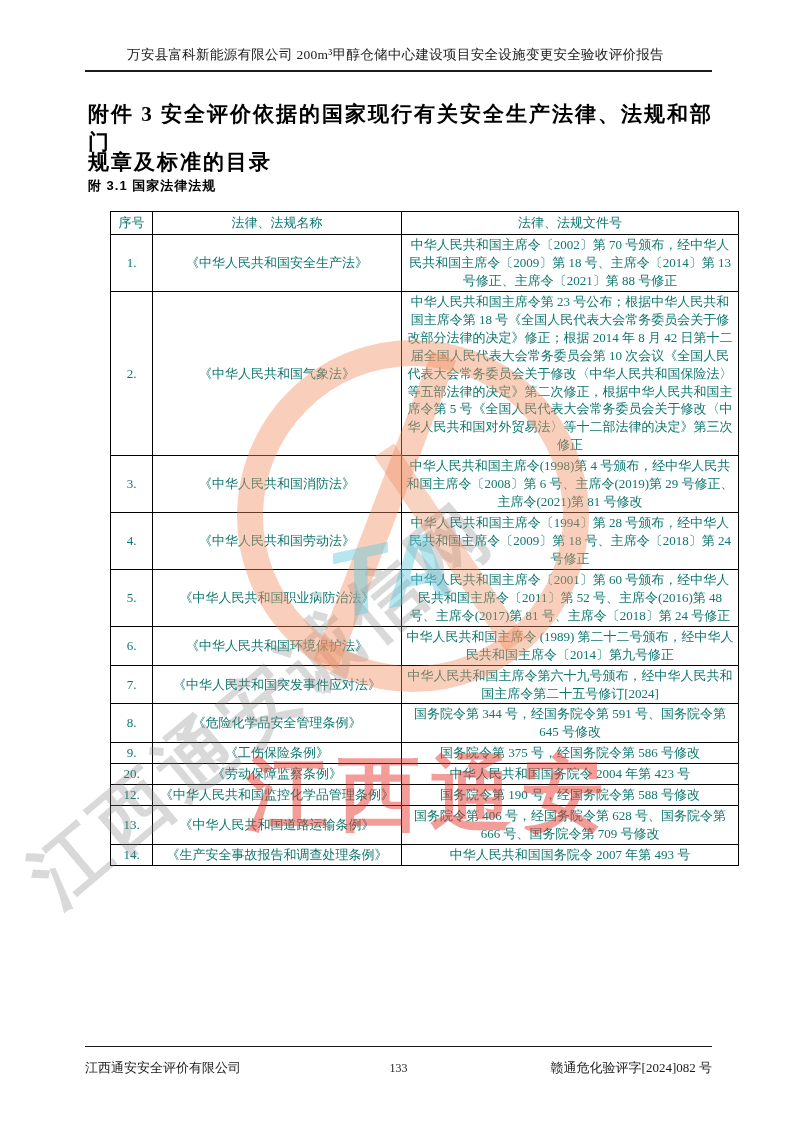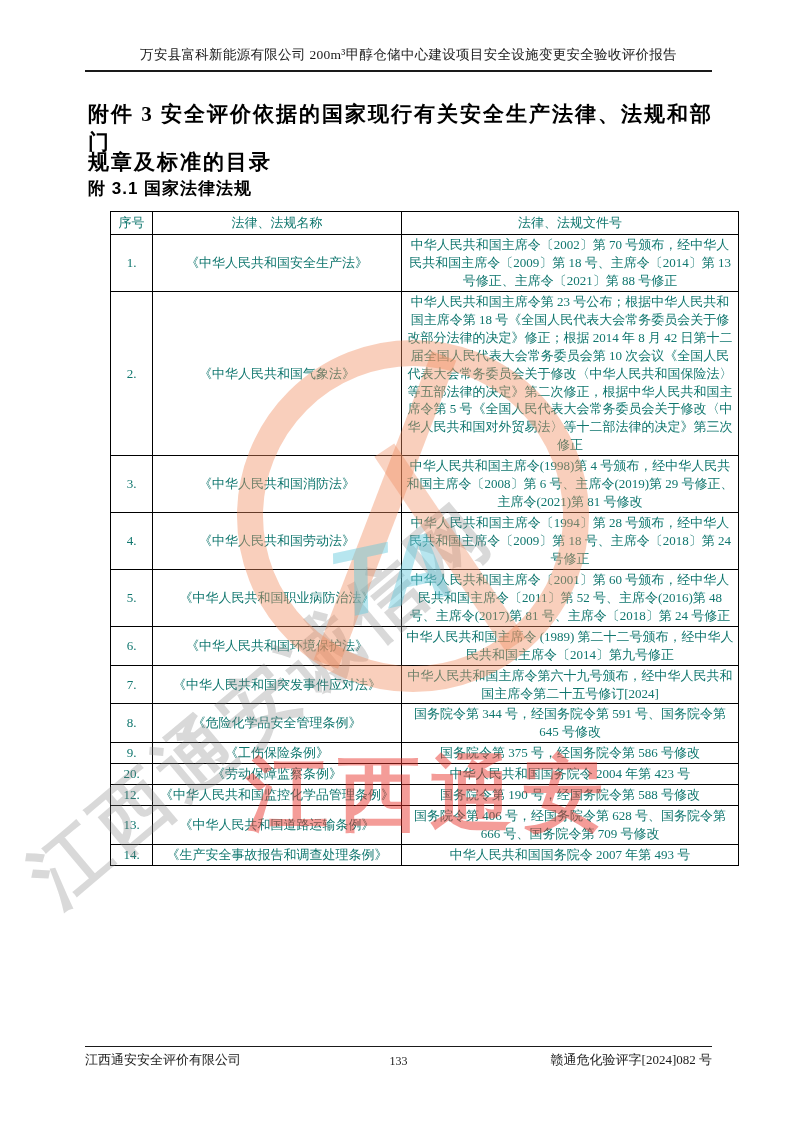--- a/index.html
+++ b/index.html
@@ -3,59 +3,59 @@
 <meta charset="utf-8">
 <style>
   html,body{margin:0;padding:0;background:#e8e8e8;}
   .page{
     position:relative;width:794px;height:1123px;background:#ffffff;
     margin:0 auto;overflow:hidden;
     font-family:"Liberation Serif","DejaVu Serif",serif;color:#111;
   }
   
   .doc-header{
-    position:absolute;left:95px;top:46px;width:627px;
+    position:absolute;left:82px;top:46px;width:627px;
     text-align:center;font-size:13.5px;letter-spacing:.3px;color:#1a1a1a;
   }
   .header-rule{
     position:absolute;left:85px;top:70px;width:627px;height:0;
     border-top:2px solid #1a1a1a;
   }
   
   .main-title{
     position:absolute;left:88px;width:640px;
     font-weight:bold;font-size:21px;letter-spacing:2px;color:#000;
     font-family:"Liberation Serif","DejaVu Serif",serif;
   }
   .main-title.line1{top:88px;margin-top:12px;}
   .main-title.line2{top:148px;}
   .section-title{
     position:absolute;left:88px;top:177px;
-    font-weight:bold;font-size:17px;letter-spacing:1px;color:#000;
+    font-weight:bold;font-size:13px;letter-spacing:1px;color:#000;
     font-family:"Liberation Sans","DejaVu Sans",sans-serif;
   }
   
   table.law-table{
     position:absolute;left:110px;top:211px;width:607px;
     border-collapse:collapse;table-layout:fixed;
     font-size:13px;line-height:1.38;color:#0f766e;z-index:1;
   }
   .law-table th,.law-table td{
     border:1.5px solid #000;padding:1px 3px;vertical-align:middle;
     font-weight:normal;overflow:hidden;
   }
   .law-table th{height:20px;text-align:center;}
   .col-no{width:35px;text-align:center;}
   .col-name{width:242px;text-align:center;}
   .col-doc{width:330px;text-align:center;}
   
   .doc-footer{
     position:absolute;left:85px;top:1046px;width:627px;
-    border-top:1.5px solid #1a1a1a;padding-top:4px;
-    display:flex;align-items:flex-end;font-size:13px;color:#1a1a1a;
+    border-top:1.5px solid #1a1a1a;padding-top:12px;
+    display:flex;align-items:center;font-size:13px;color:#1a1a1a;
   }
   .doc-footer .f-left{flex:1;text-align:left;}
   .doc-footer .f-center{flex:1;text-align:center;font-size:12px;}
   .doc-footer .f-right{flex:1;text-align:right;}
   
   .wm-layer{position:absolute;inset:0;pointer-events:none;z-index:5;}
   .wm-ring{
     position:absolute;left:237px;top:340px;width:300px;height:300px;
     border:26px solid rgba(240,140,95,0.42);border-radius:50%;
   }

